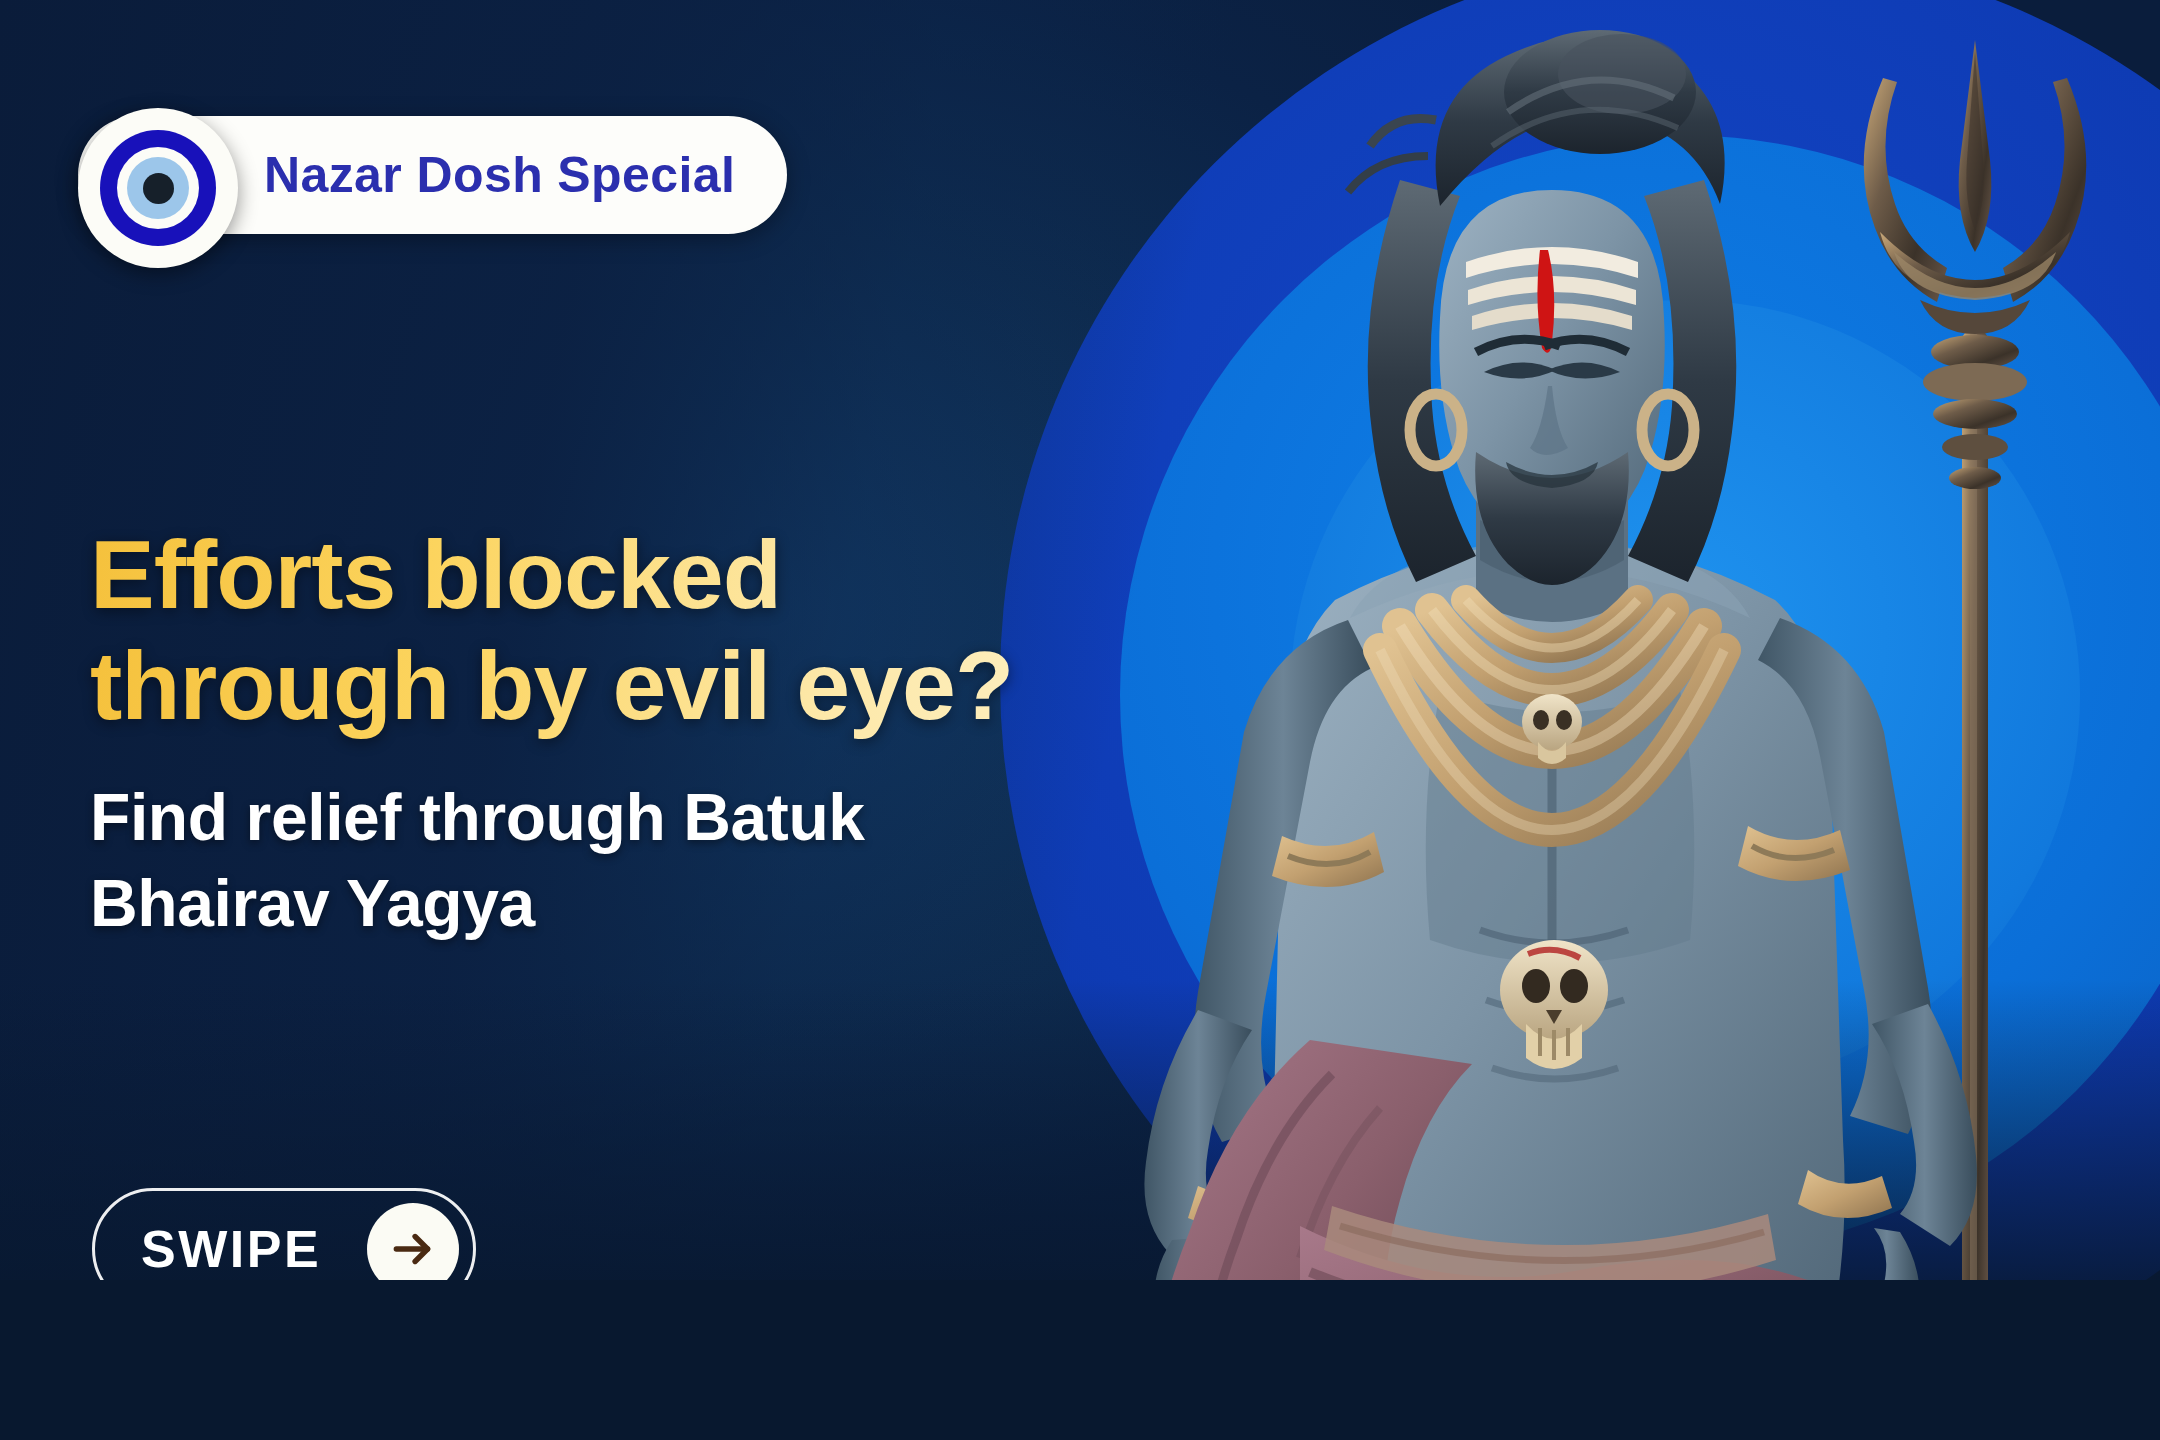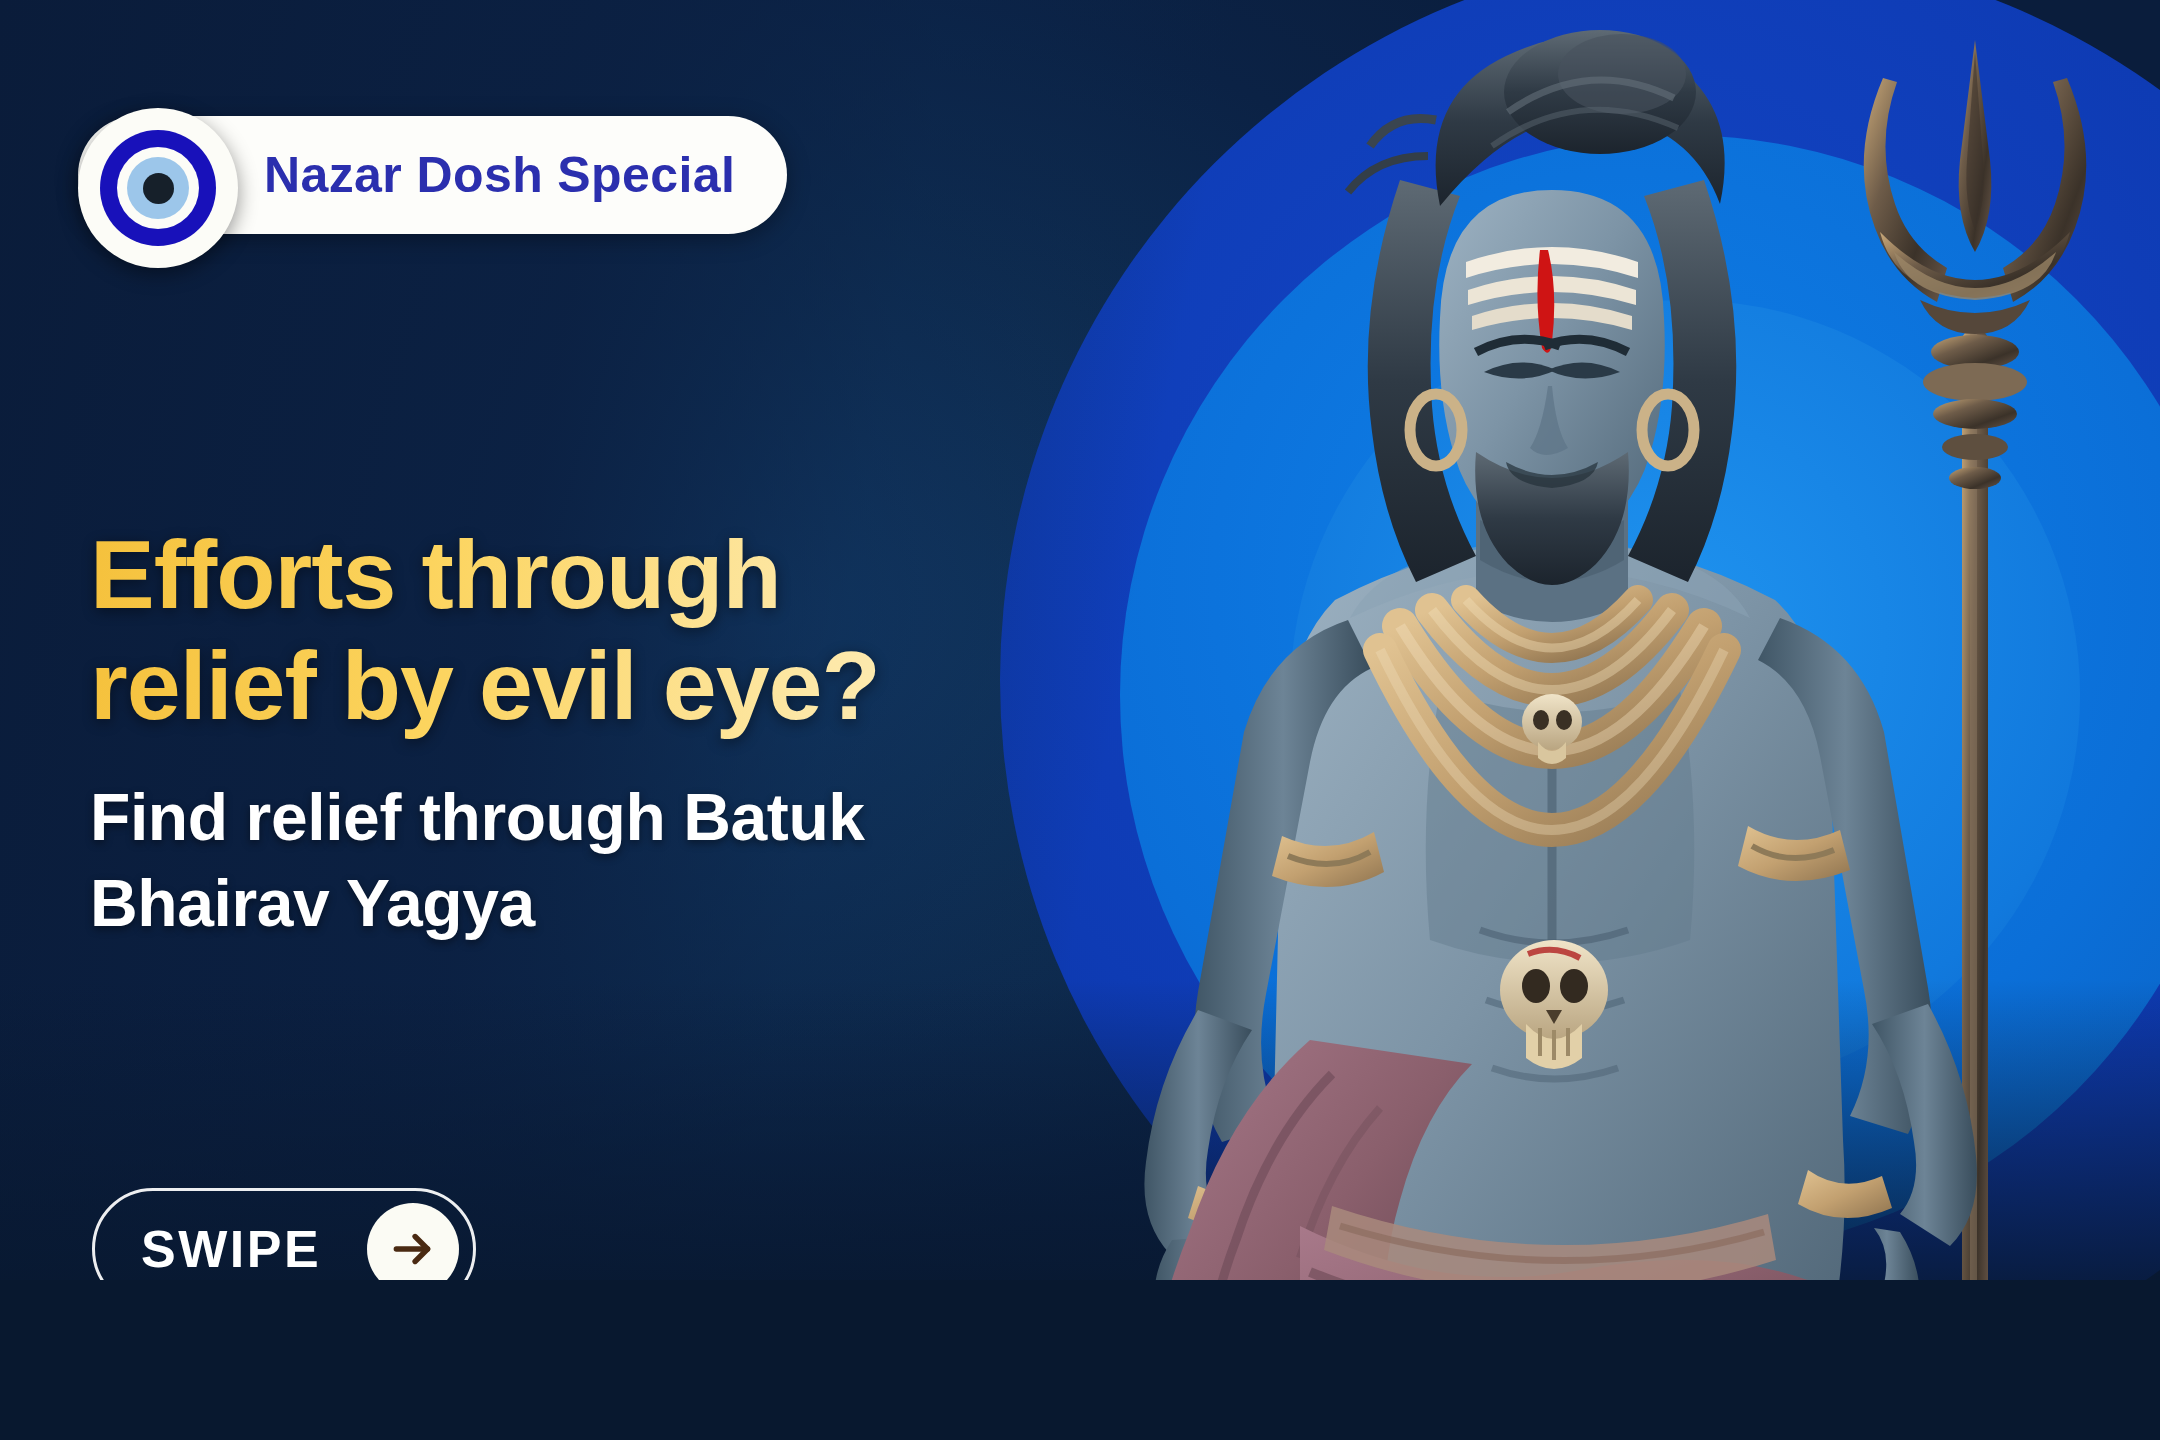--- a/index.html
+++ b/index.html
@@ -294,22 +294,22 @@
         <div class="r3">
           <div class="r4">
             <div class="r5"></div>
           </div>
         </div>
       </div>
     </div>
   </div>
 
   <div id="copy">
-    <div class="headline">Efforts through</div>
-    <div class="headline">relief by evil eye?</div>
+    <div class="headline">Efforts blocked</div>
+    <div class="headline">through by evil eye?</div>
     <div class="subline">Find relief through Batuk</div>
     <div class="subline" style="margin-top:4px">Bhairav Yagya</div>
   </div>
 
   <div id="swipe-btn">
     <span id="swipe-label">SWIPE</span>
     <span id="swipe-circle">
       <svg viewBox="0 0 24 24" fill="none" stroke="#4a2a12" stroke-width="2.6" stroke-linecap="round" stroke-linejoin="round">
         <line x1="4" y1="12" x2="19" y2="12"></line>
         <polyline points="13,6 19,12 13,18"></polyline>

